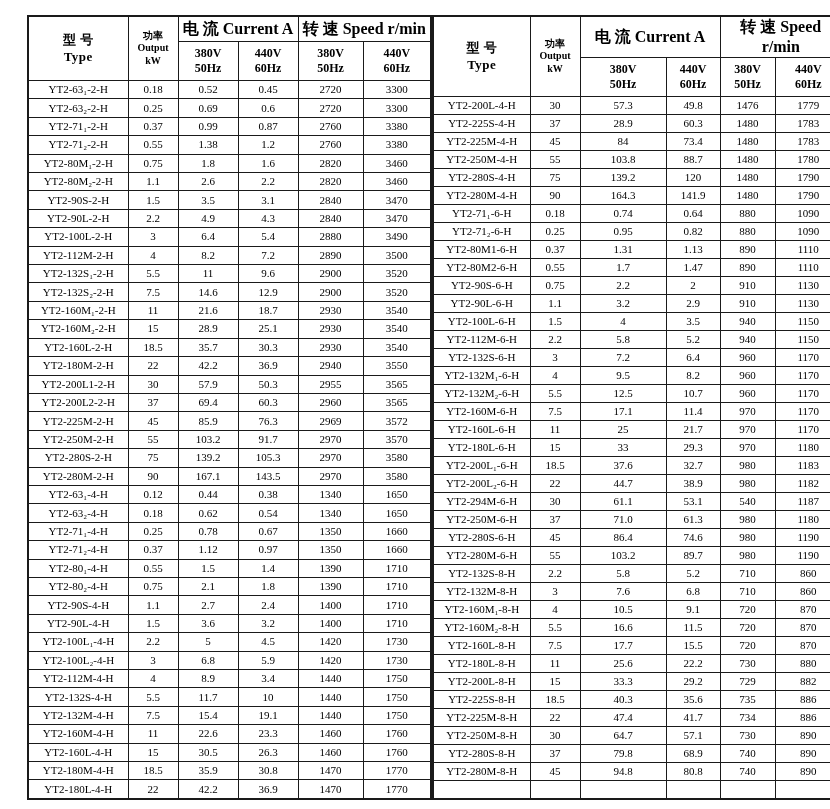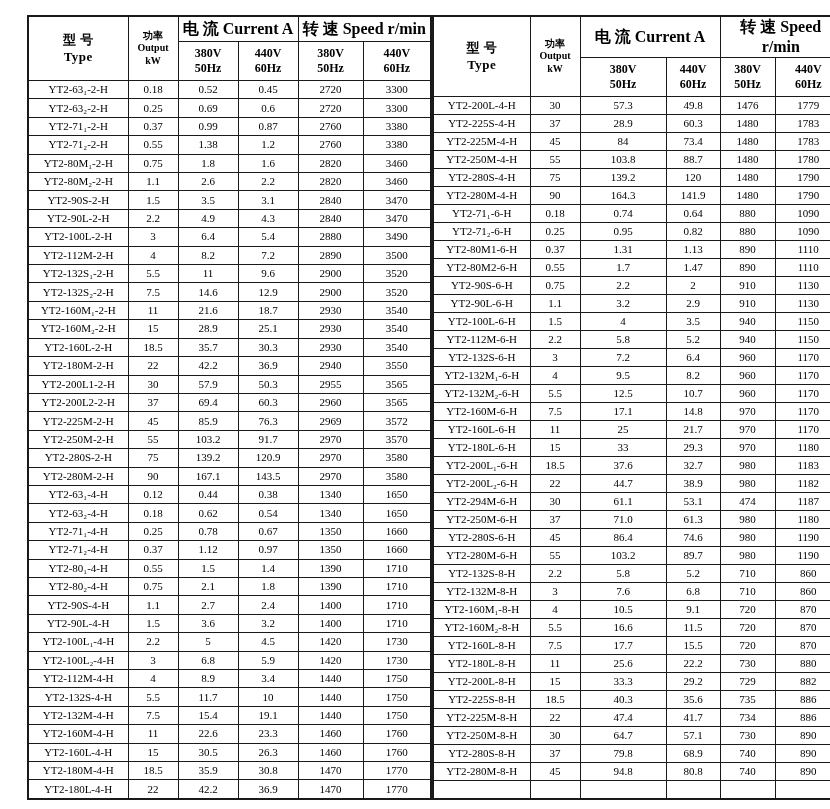--- a/index.html
+++ b/index.html
@@ -234,21 +234,21 @@
           <td>55</td>
           <td>103.2</td>
           <td>91.7</td>
           <td>2970</td>
           <td>3570</td>
         </tr>
         <tr>
           <td class="c-type">YT2-280S-2-H</td>
           <td>75</td>
           <td>139.2</td>
-          <td>120.9</td>
+          <td>105.3</td>
           <td>2970</td>
           <td>3580</td>
         </tr>
         <tr>
           <td class="c-type">YT2-280M-2-H</td>
           <td>90</td>
           <td>167.1</td>
           <td>143.5</td>
           <td>2970</td>
           <td>3580</td>
@@ -556,21 +556,21 @@
           <td>5.5</td>
           <td>12.5</td>
           <td>10.7</td>
           <td>960</td>
           <td>1170</td>
         </tr>
         <tr>
           <td class="c-type">YT2-160M-6-H</td>
           <td>7.5</td>
           <td>17.1</td>
-          <td>14.8</td>
+          <td>11.4</td>
           <td>970</td>
           <td>1170</td>
         </tr>
         <tr>
           <td class="c-type">YT2-160L-6-H</td>
           <td>11</td>
           <td>25</td>
           <td>21.7</td>
           <td>970</td>
           <td>1170</td>
@@ -597,21 +597,21 @@
           <td>44.7</td>
           <td>38.9</td>
           <td>980</td>
           <td>1182</td>
         </tr>
         <tr>
           <td class="c-type">YT2-294M-6-H</td>
           <td>30</td>
           <td>61.1</td>
           <td>53.1</td>
-          <td>474</td>
+          <td>540</td>
           <td>1187</td>
         </tr>
         <tr>
           <td class="c-type">YT2-250M-6-H</td>
           <td>37</td>
           <td>71.0</td>
           <td>61.3</td>
           <td>980</td>
           <td>1180</td>
         </tr>

